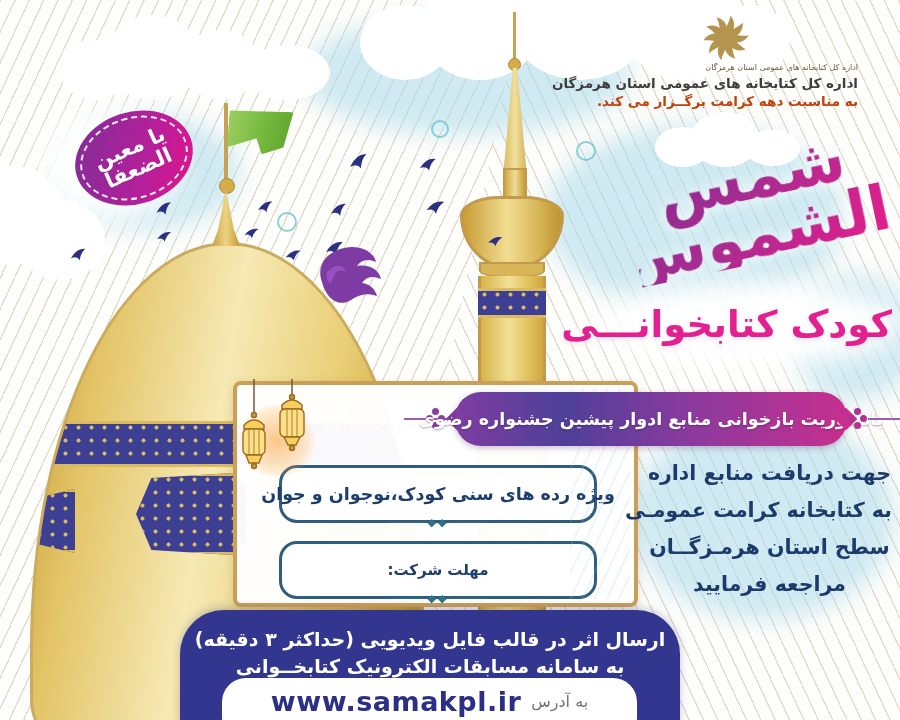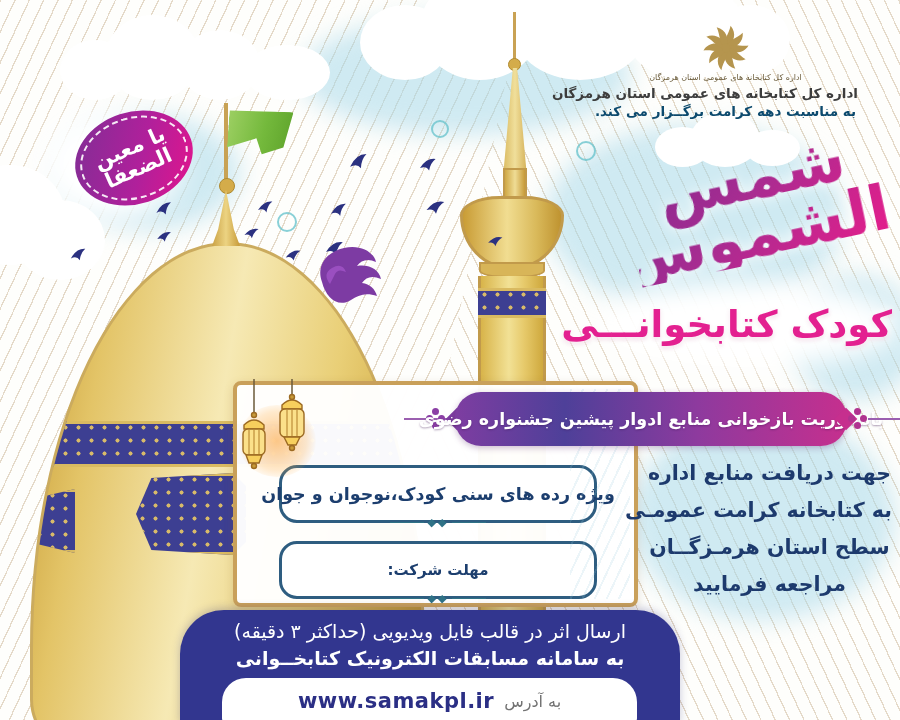--- a/index.html
+++ b/index.html
@@ -79,25 +79,25 @@
   
   .stamp{left:74px;top:112px;width:120px;height:92px;z-index:3;
     transform:rotate(-18deg);
     background:linear-gradient(120deg,#7c2f95,#b0209b 55%,#e8138b);
     border-radius:50%;display:flex;align-items:center;justify-content:center;
     box-shadow:0 0 0 3px rgba(255,255,255,.0);}
   .stamp::before{content:"";position:absolute;inset:5px;border:2px dashed rgba(255,255,255,.9);border-radius:50%;}
   .stamp-text{color:#fff;font-weight:bold;font-size:21px;transform:rotate(-6deg);text-align:center;line-height:1.05;}
 
   
-  .org{left:593px;top:24px;width:265px;text-align:center;z-index:3;}
+  .org{left:593px;top:14px;width:265px;text-align:right;z-index:3;}
   .logo-flower{display:block;margin:0 auto;}
   .logo-caption{font-size:8px;color:#6a5b3a;margin-top:1px;}
   .org-line1{font-size:13.5px;font-weight:bold;color:#3d3d3d;margin-top:3px;white-space:nowrap;}
-  .org-line2{font-size:13.5px;font-weight:bold;color:#0c4a6e;margin-top:2px;white-space:nowrap;}
+  .org-line2{font-size:13.5px;font-weight:bold;color:#c2410c;margin-top:2px;white-space:nowrap;}
 
   
   .calligraphy{left:628px;top:148px;width:258px;z-index:3;
     transform:rotate(-12deg);text-align:center;line-height:.92;
     font-size:62px;font-weight:bold;
     background:linear-gradient(135deg,#84288f 0%,#a82c91 45%,#e51e8b 100%);
     -webkit-background-clip:text;background-clip:text;color:transparent;
     filter:drop-shadow(0 0 7px rgba(255,255,255,.95));}
   .campaign{right:8px;top:303px;width:300px;z-index:3;text-align:center;
     font-size:37px;font-weight:bold;color:#e32090;white-space:nowrap;
@@ -144,26 +144,26 @@
 
   
   .side-note{right:8px;top:455px;width:245px;z-index:4;text-align:center;
     color:#1d3a6d;font-weight:bold;font-size:20.5px;line-height:37px;}
   .side-note div{white-space:nowrap;}
 
   
   .bottom-box{left:180px;top:610px;width:500px;height:115px;z-index:5;
     background:#32368f;border-radius:44px 44px 0 0;text-align:center;
     box-shadow:0 -2px 8px rgba(40,40,120,.25);}
-  .sub-line1{color:#fff;font-weight:normal;font-size:19px;margin-top:10px;white-space:nowrap;}
+  .sub-line1{color:#fff;font-weight:bold;font-size:19px;margin-top:18px;white-space:nowrap;}
   .sub-line2{color:#fff;font-weight:bold;font-size:19px;margin-top:5px;white-space:nowrap;}
   .url-pill{left:222px;top:678px;width:415px;height:46px;z-index:6;background:#fff;
     border-radius:24px 24px 6px 6px;display:flex;align-items:center;justify-content:center;gap:10px;direction:rtl;}
   .url-label{font-size:16px;font-weight:normal;color:#737373;}
-  .url-text{font-size:21px;font-weight:bold;color:#2b2f85;direction:ltr;letter-spacing:.5px;}
+  .url-text{font-size:27px;font-weight:bold;color:#2b2f85;direction:ltr;letter-spacing:.5px;}
 </style>
 </head>
 <body>
 
 <div class="poster">
 
   <div class="abs hatch-left"></div>
   <div class="abs hatch-right"></div>
   <div class="abs wc wc1"></div>
   <div class="abs wc wc2"></div>

